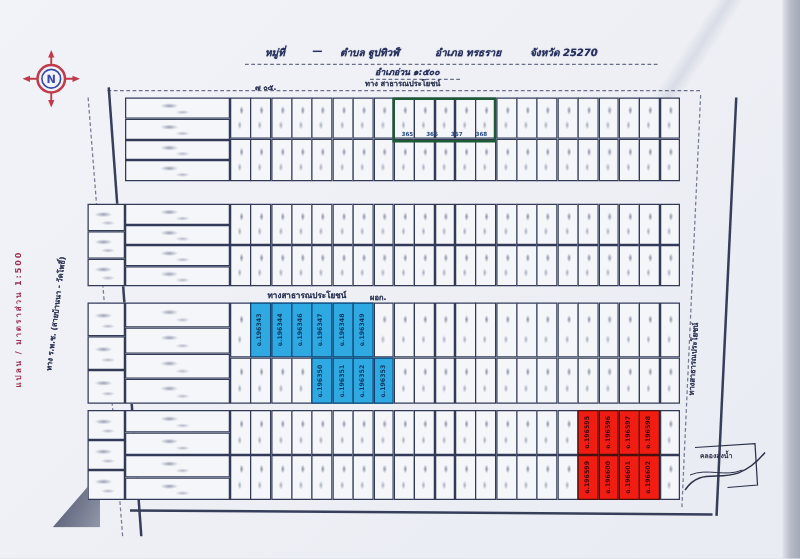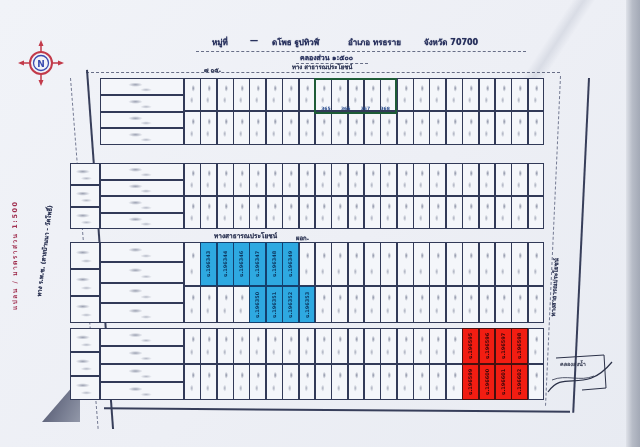--- a/index.html
+++ b/index.html
@@ -10,21 +10,21 @@
   
   .scan-edge{right:0;top:0;width:14px;height:447px;
     background:linear-gradient(to right,#dfe2e9,#b7bcc7 45%,#a3a9b6);}
   .streak{right:12px;top:0;width:140px;height:80px;
     background:linear-gradient(123deg,transparent 44%,rgba(125,135,158,.18) 50%,transparent 56%);}
   .corner-shadow{left:42px;top:378px;width:38px;height:44px;
     background:linear-gradient(115deg,#474c66,#9good 100%);
     background:linear-gradient(115deg,#474c66,#9298a9);
     clip-path:polygon(100% 0,100% 100%,0 100%);}
   
-  .hw{font-size:8px;font-weight:bold;color:#27305c;
+  .hw{font-size:8px;font-weight:bold;font-style:italic;color:#27305c;
       text-shadow:0 0 .7px rgba(39,48,92,.8);white-space:nowrap;}
   .hw-sm{font-size:7px;}
   .dashline{border-top:1.6px dashed #3c4463;opacity:.75;height:0;}
   
   .bline{background:#373e5a;}
   .bdash{border-left:1.4px dashed #565d7a;opacity:.8;}
   
   .tiny{font-size:6px;font-weight:bold;color:#2d3554;white-space:nowrap;
         text-shadow:0 0 .5px rgba(45,53,84,.7);}
   
@@ -69,25 +69,25 @@
     <polygon points="23,46 20.5,40 25.5,40" fill="#c23a4a"></polygon>
     <polygon points="0,23 6,20.5 6,25.5" fill="#c23a4a"></polygon>
     <polygon points="46,23 40,20.5 40,25.5" fill="#c23a4a"></polygon>
     <circle cx="23" cy="23" r="11" fill="#f2f3f8" stroke="#c23a4a" stroke-width="2"></circle>
     <circle cx="23" cy="23" r="7.5" fill="none" stroke="#3a4bb0" stroke-width="1.3"></circle>
     <text x="23" y="26.5" text-anchor="middle" font-size="9" font-weight="bold" fill="#3a4bb0">N</text>
   </svg>
 
   <span class="abs hw" style="left:212px;top:36px">หมู่ที่</span>
   <span class="abs hw" style="left:250px;top:36px">—</span>
-  <span class="abs hw" style="left:272px;top:36px">ดโพธ ฐูปทิวฬ์</span>
+  <span class="abs hw" style="left:272px;top:36px">ตำบล ฐูปทิวฬ์</span>
   <span class="abs hw" style="left:348px;top:36px">อำเภอ ทรธราย</span>
-  <span class="abs hw" style="left:424px;top:36px">จังหวัด 70700</span>
+  <span class="abs hw" style="left:424px;top:36px">จังหวัด 25270</span>
   <div class="abs dashline" style="left:196px;top:51px;width:330px"></div>
-  <span class="abs hw hw-sm" style="left:300px;top:52px">คลองส่วน ๑:๕๐๐</span>
+  <span class="abs hw hw-sm" style="left:300px;top:52px">อำเภอ่วน ๑:๕๐๐</span>
   <div class="abs dashline" style="left:296px;top:63px;width:72px"></div>
 
   <span class="abs tiny" style="left:292px;top:62px">ทาง สาธารณประโยชน์</span>
   <span class="abs tiny" style="left:204px;top:65px">๗ ๐๕.</span>
   <div class="abs dashline" style="left:86px;top:72px;width:474px"></div>
 
   <div class="abs bline" style="left:86px;top:70px;width:2px;height:360px;
        transform:rotate(-4.15deg);transform-origin:top left"></div>
   <div class="abs bdash" style="left:70px;top:78px;height:352px;
        transform:rotate(-4.5deg);transform-origin:top left"></div>

